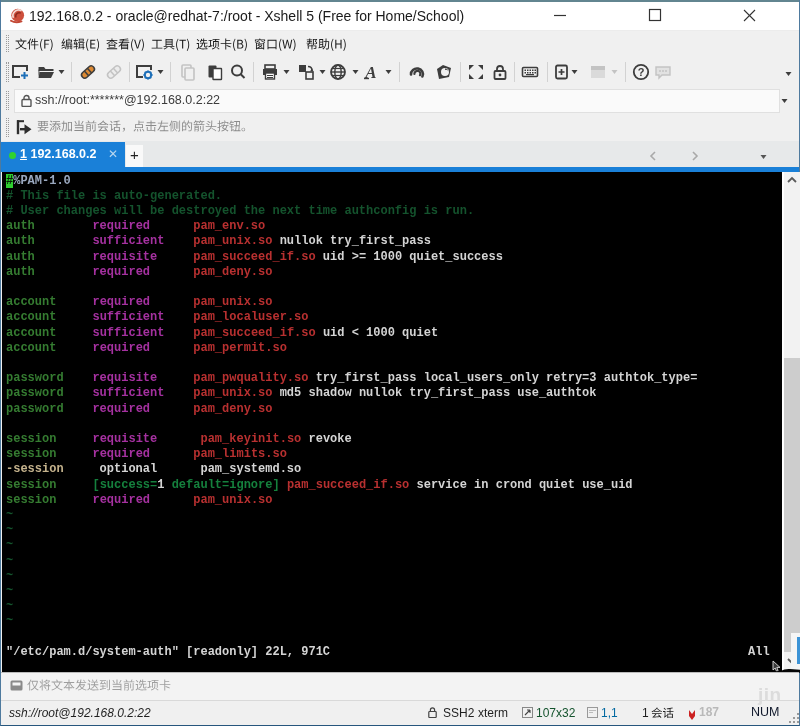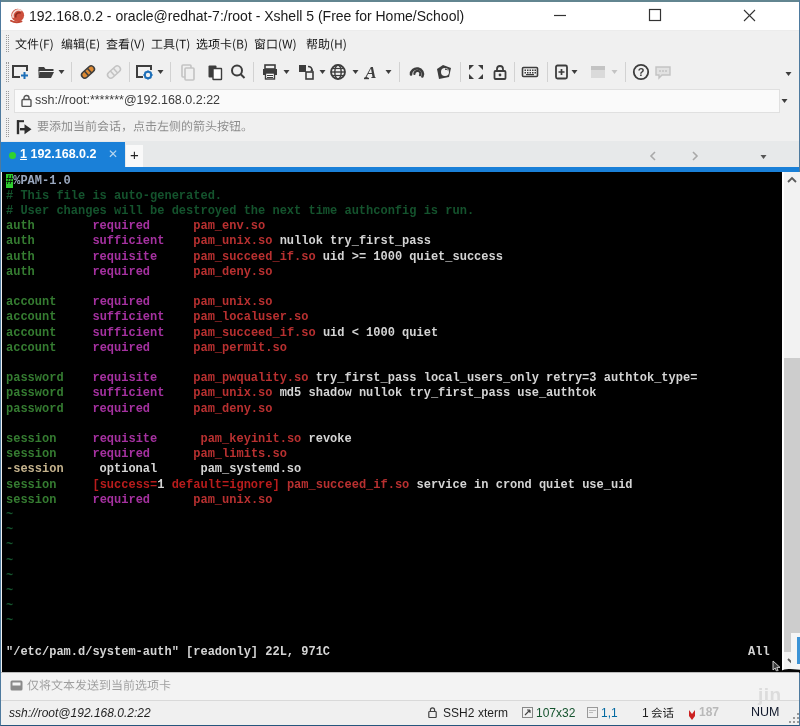--- a/index.html
+++ b/index.html
@@ -1,21 +1,21 @@
 <!DOCTYPE html>
 <html><head><meta charset="utf-8">
 <style>
 *{margin:0;padding:0;box-sizing:border-box;}
 body{width:800px;height:726px;overflow:hidden;font-family:"Liberation Sans",sans-serif;background:#f0f0f0;}
 .win{position:relative;width:800px;height:726px;background:#f0f0f0;
   border-left:1px solid #4e7a9e;border-right:1px solid #4e7a9e;border-bottom:1px solid #26567d;}
 .abs{position:absolute;}
 .grip{width:3px;border-left:1px dotted #9a9a9a;border-right:1px dotted #9a9a9a;}
 .g{color:#357c31;}.b{color:#14532d;margin-top:19px;}.m{color:#a531a0;}.r{color:#b83030;}
-.c{color:#b91c1c;}.pam{color:#9aa8bf;}
+.c{color:#15803d;}.pam{color:#9aa8bf;}
 .cur{background:#2fcc2f;color:#052205;}
 svg{display:block;}
 </style></head><body>
 <div class="win">
 
 <div class="abs" style="left:0;top:0;width:798px;height:31px;background:#fff;border-bottom:1px solid #ececec;"></div>
 <div class="abs" style="left:0;top:0;width:798px;height:2px;background:#47707c;opacity:0.85;"></div>
 <svg class="abs" style="left:8px;top:7px" width="17" height="17" viewBox="0 0 17 17">
  <circle cx="8.7" cy="8.2" r="6.4" fill="#cd4f3c"></circle>
  <path d="M12.6 3.8 A5.7 5.7 0 0 0 4.4 10.9" fill="none" stroke="#f3d8d2" stroke-width="1.7"></path>

